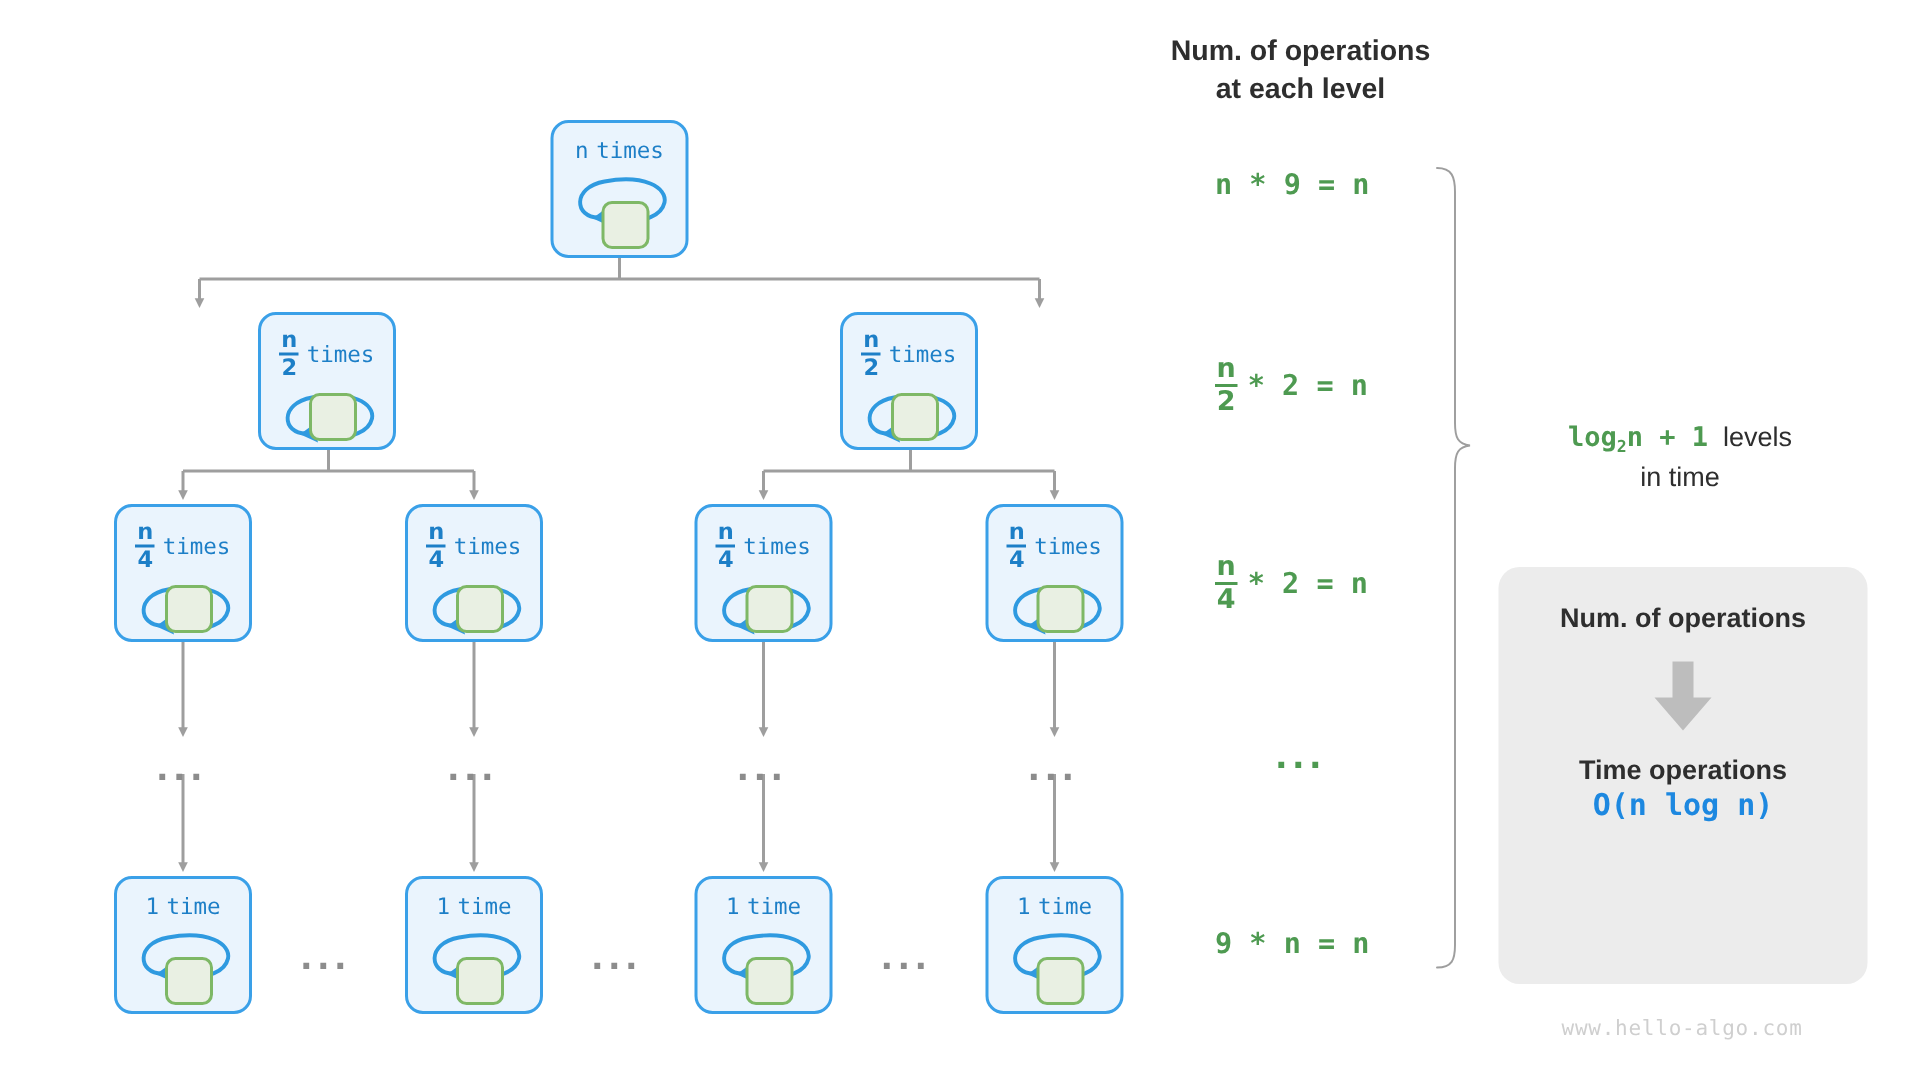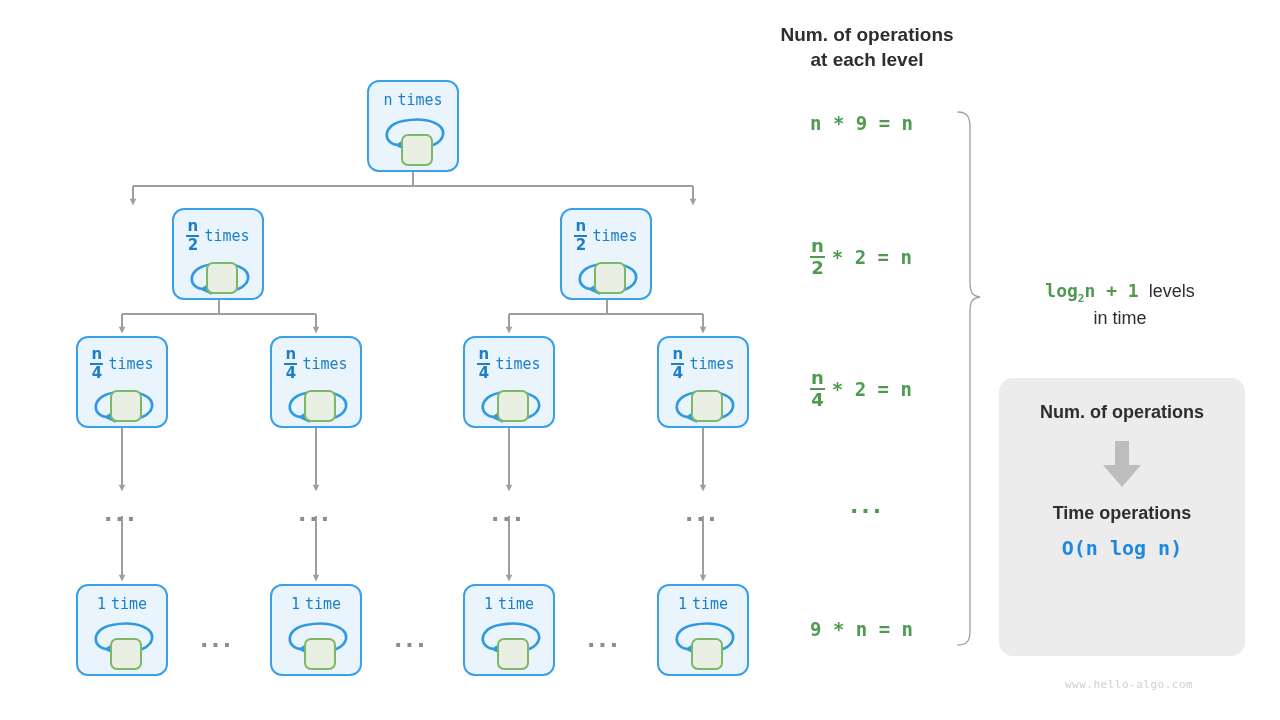--- a/index.html
+++ b/index.html
@@ -141,24 +141,23 @@
     font-family:"DejaVu Sans Mono","Liberation Mono",monospace;
     font-weight:700;
     font-size:20px;
     white-space:nowrap;
   }
 
   .watermark{
     position:absolute;
     color:#cfcfcf;
     font-family:"DejaVu Sans Mono","Liberation Mono",monospace;
-    font-size:11px;
+    font-size:14px;
     letter-spacing:0.5px;
     white-space:nowrap;
-    margin-left:24px;
   }
 </style>
 </head>
 <body>
 
 <div id="stage">
 
   <svg class="layer" viewBox="0 0 1280 720">
     <defs>
       <marker id="ah" markerWidth="9" markerHeight="9" refX="4.2" refY="4.2" orient="auto" markerUnits="userSpaceOnUse">
@@ -397,17 +396,17 @@
   </div>
 
   <div class="card" style="left:999px;top:378px;width:246px;height:254px;padding-top:24px;">
     <div class="hdr">Num. of operations</div>
 
     <svg width="48" height="52" style="margin-top:16px;">
       <path d="M17,2 L31,2 L31,26 L43,26 L24,48 L5,26 L17,26 Z" fill="#bdbdbd"></path>
     </svg>
 
     <div class="hdr" style="margin-top:12px;">Time operations</div>
-    <div class="blue-eq" style="margin-top:12px;">O(n log n)</div>
+    <div class="blue-eq" style="">O(n log n)</div>
   </div>
 
   <div class="watermark" style="left:1041px;top:678px;">www.hello-algo.com</div>
 </div>
 
 </body></html>

